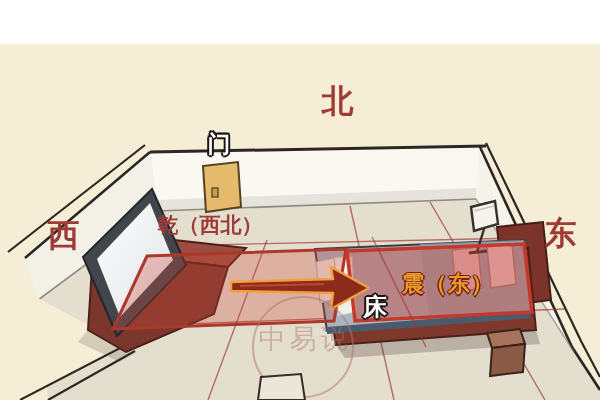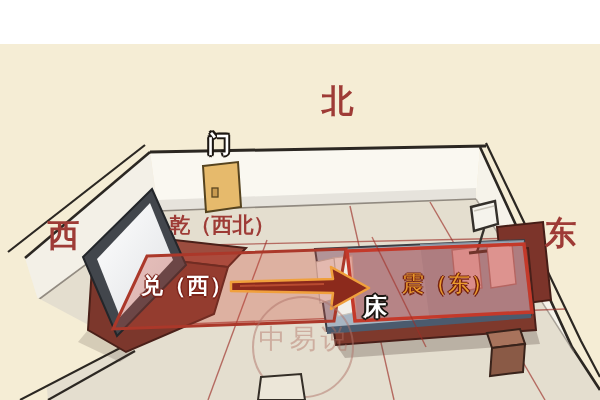--- a/index.html
+++ b/index.html
@@ -26,21 +26,21 @@
   }
   .door-lbl{font-size:23px;}
   .bed-lbl{font-size:24px;}
   .dui-lbl{
     font-weight:700;font-size:22px;color:#ffffff;
     text-shadow:-1.5px 0 0 rgba(122,32,22,.85),1.5px 0 0 rgba(122,32,22,.85),
                 0 -1.5px 0 rgba(122,32,22,.85),0 1.5px 0 rgba(122,32,22,.85);
     letter-spacing:1px;
   }
   .zhen-lbl{
-    font-weight:400;font-size:22px;color:var(--zone-east-text,#eb9c2d);
+    font-weight:700;font-size:22px;color:var(--zone-east-text,#eb9c2d);
     text-shadow:-1.5px 0 0 #76220f,1.5px 0 0 #76220f,0 -1.5px 0 #76220f,0 1.5px 0 #76220f;
     letter-spacing:1px;
     text-align:right;
   }
   .watermark-text{
     font-family:"Liberation Serif",serif;font-size:27px;font-weight:400;
     color:rgba(178,112,100,.45);letter-spacing:4px;
   }
 </style>
 </head>
@@ -149,22 +149,21 @@
       <polygon points="261,377 301,374 305,400 258,400" fill="#ece6d8" stroke="#332d26" stroke-width="2"></polygon>
     </g>
   </svg>
 
   <div class="lbl dir" style="left:338px;top:101px;">北</div>
   <div class="lbl dir" style="left:64px;top:235px;">西</div>
   <div class="lbl dir" style="left:561px;top:233px;">东</div>
 
   <div class="lbl outlined door-lbl" style="left:219px;top:144px;">门</div>
 
-  <div class="lbl zone-red" style="left:222px;top:225px;">乾（西北）</div>
+  <div class="lbl zone-red" style="left:210px;top:225px;">乾（西北）</div>
 
-  <div class="lbl dui-lbl" style="left:187px;top:286px;">兑（西）</div>
 
   <div class="lbl zhen-lbl" style="left:448px;top:284px;">震（东）</div>
 
   <div class="lbl outlined bed-lbl" style="left:375px;top:307px;">床</div>
 
   <div class="lbl watermark-text" style="left:305px;top:339px;">中易说</div>
 </div>
 
 </body></html>

